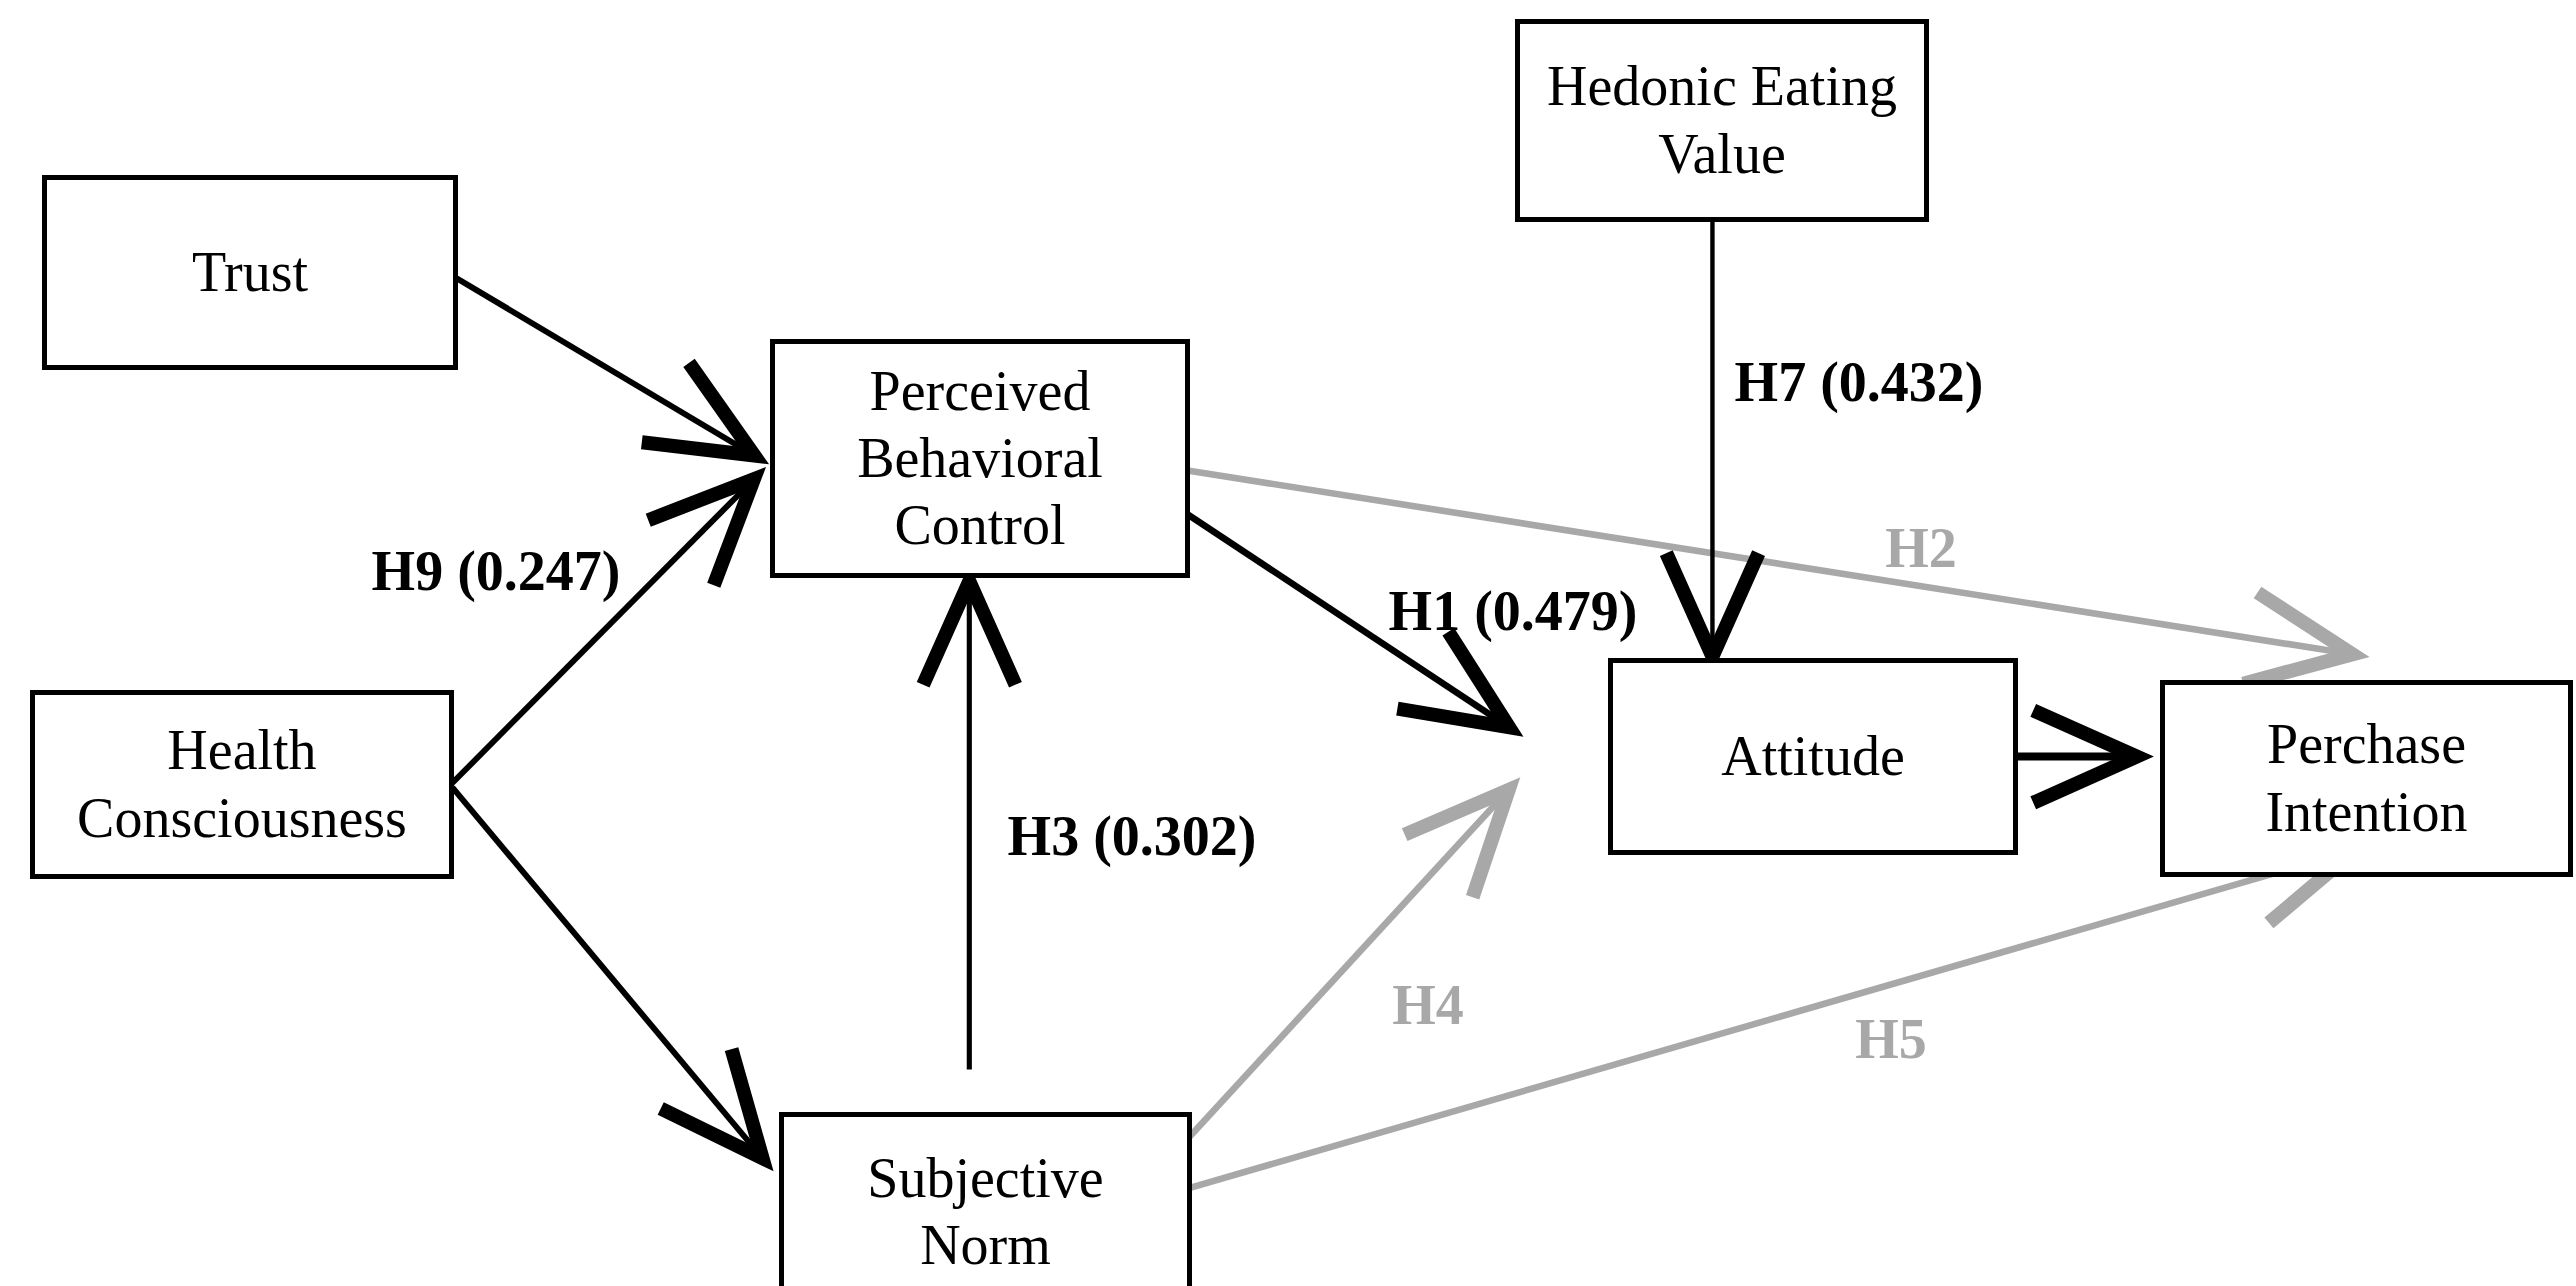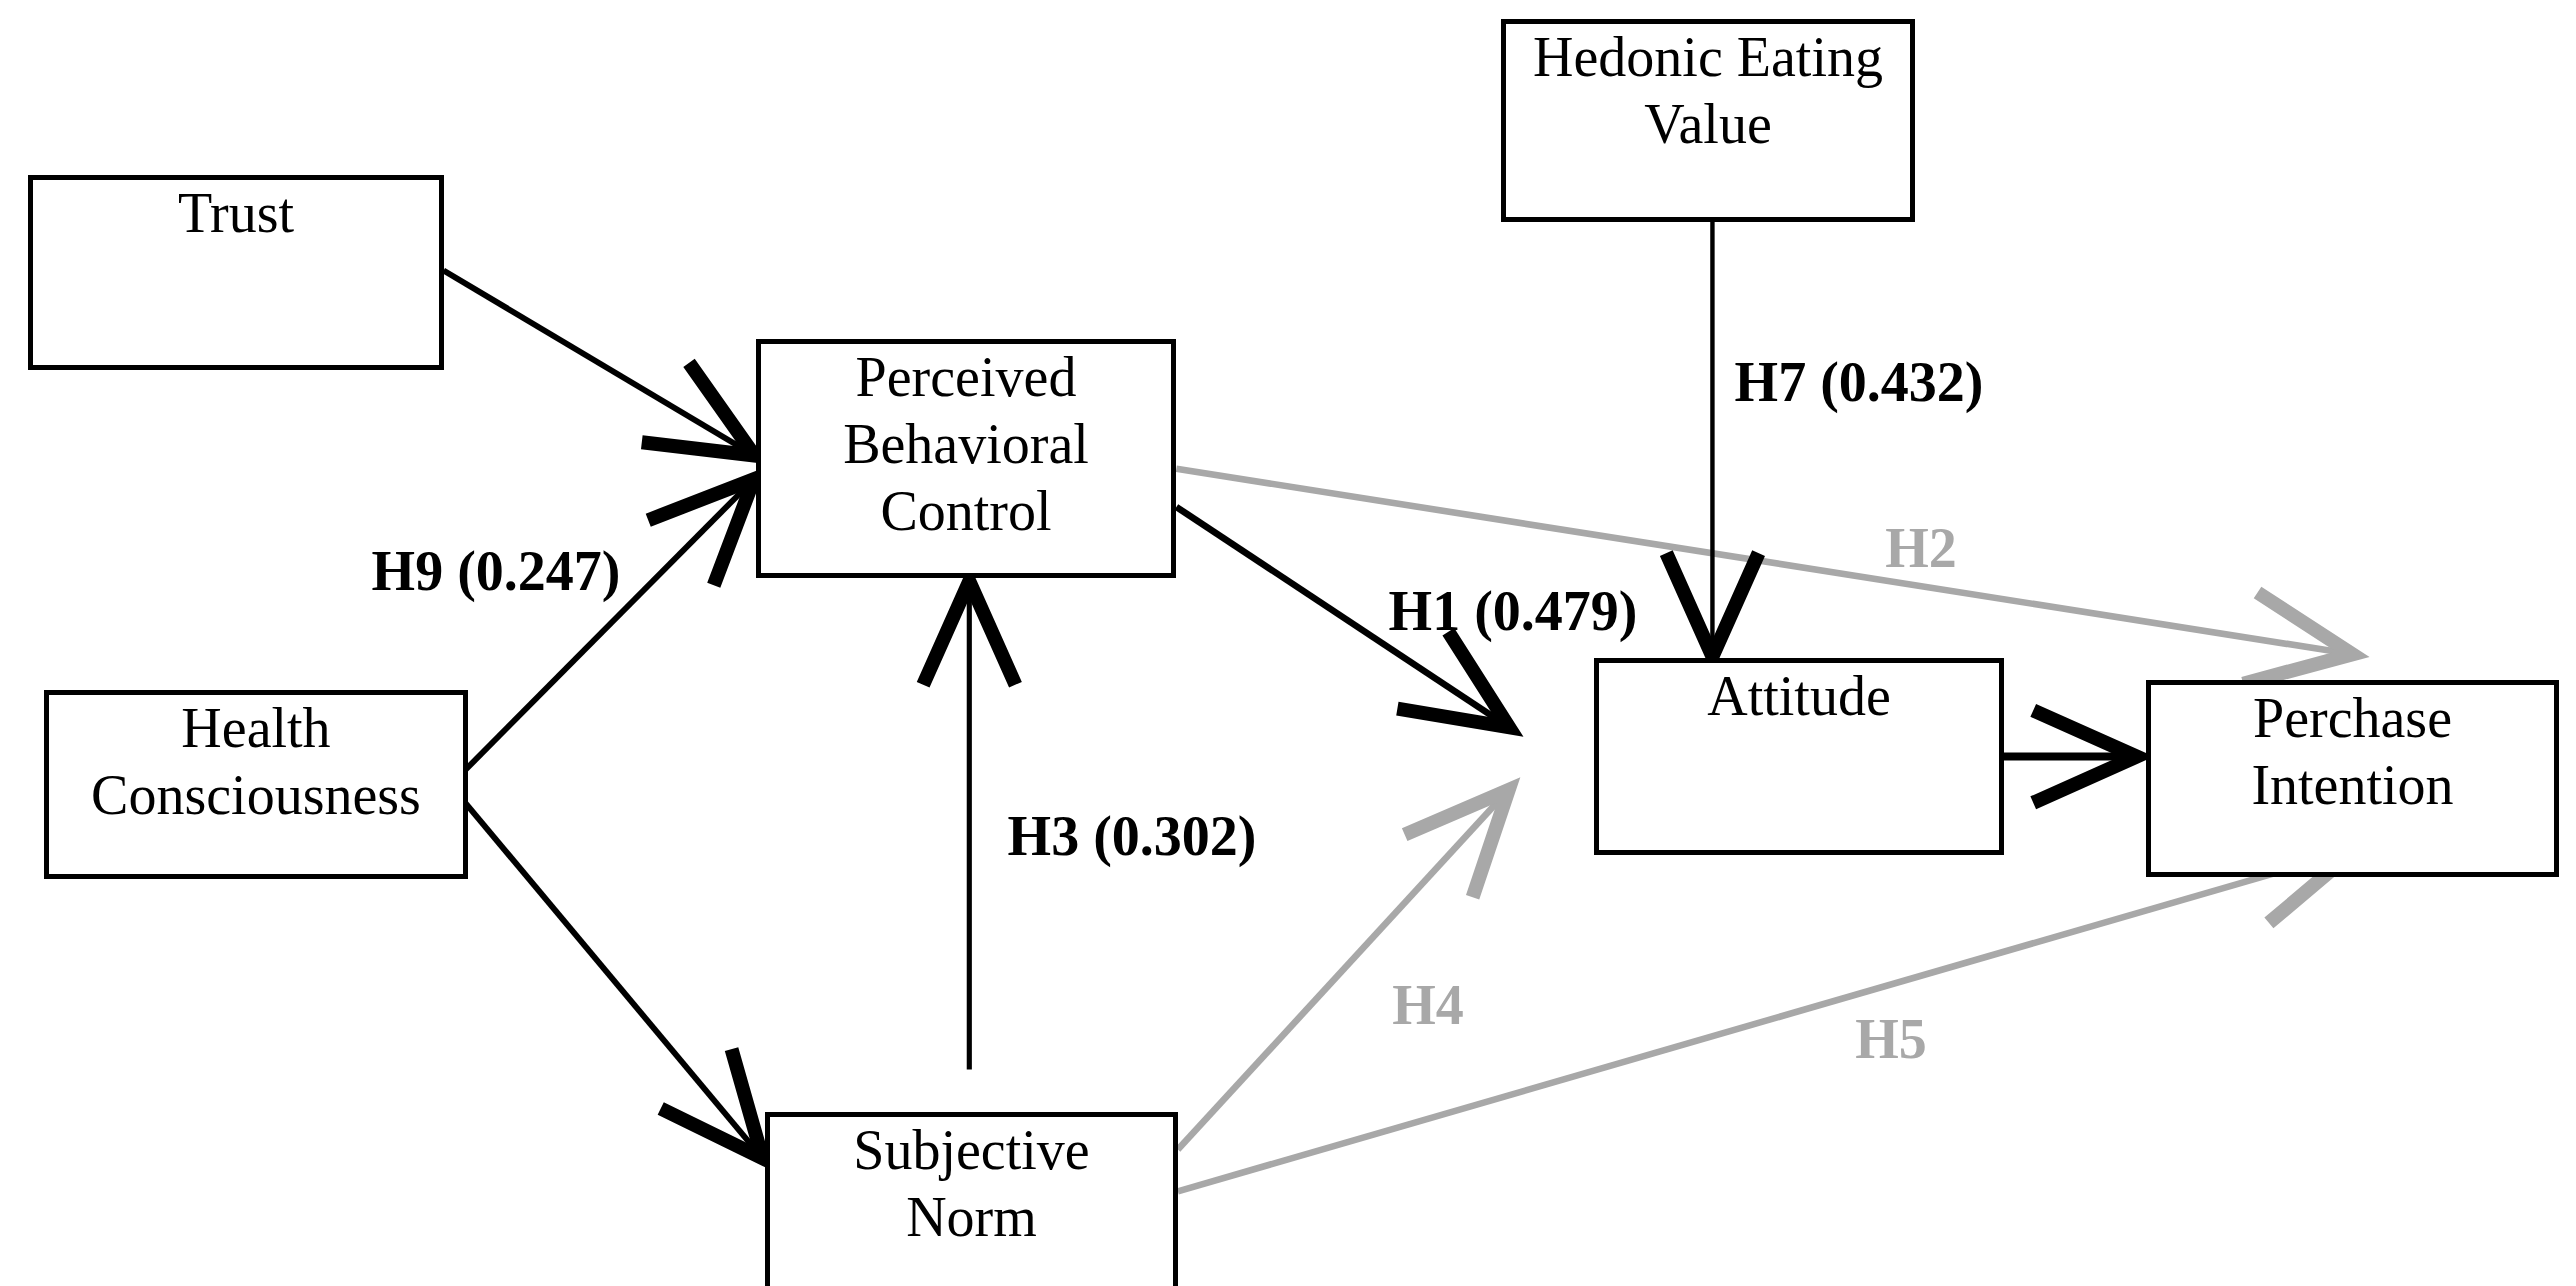--- a/index.html
+++ b/index.html
@@ -8,24 +8,25 @@
     width:2576px;height:1287px;
     background:#ffffff;
     font-family:"Liberation Serif","DejaVu Serif",serif;
     overflow:hidden;
   }
   #arrows{position:absolute;left:0;top:0;width:2576px;height:1287px;}
   .node{
     position:absolute;
     background:#ffffff;
     border:5.9px solid #000000;
-    display:flex;align-items:flex-start;justify-content:center;
+    display:flex;align-items:center;justify-content:center;
     text-align:center;
     box-sizing:border-box;
     z-index:2;
+    margin-left:14px;
   }
   .node span{
     white-space:pre-line;
     font-size:56px;
     line-height:1.2;
     color:#000000;
   }
   .elabel{
     position:absolute;
     transform:translate(-50%,-50%);
@@ -33,21 +34,21 @@
     font-size:56px;
     line-height:1.18;
     color:#000000;
     white-space:pre-line;
     text-align:center;
     z-index:3;
   }
   .gray{color:#a8a8a8;}
   
   #n-trust   {left:28px;  top:175px;  width:416px; height:195px;}
-  #n-health  {left:44px;  top:690px;  width:424px; height:189px;}
+  #n-health  {left:16px;  top:690px;  width:424px; height:189px;}
   #n-pbc     {left:756px;top:339px;  width:420px; height:239px;}
   #n-sn      {left:765px;top:1112px; width:413px; height:200px;}
   #n-hev     {left:1501px;top:19px;   width:414px; height:203px;}
   #n-attitude{left:1594px;top:658px;  width:410px; height:197px;}
   #n-pi      {left:2146px;top:680px;  width:413px; height:197px;}
   
   #l-h8 {left:701px; top:323px;}
   #l-h9 {left:496px; top:571px;}
   #l-h10{left:731px; top:951px;}
   #l-h3 {left:1132px;top:836px;}

